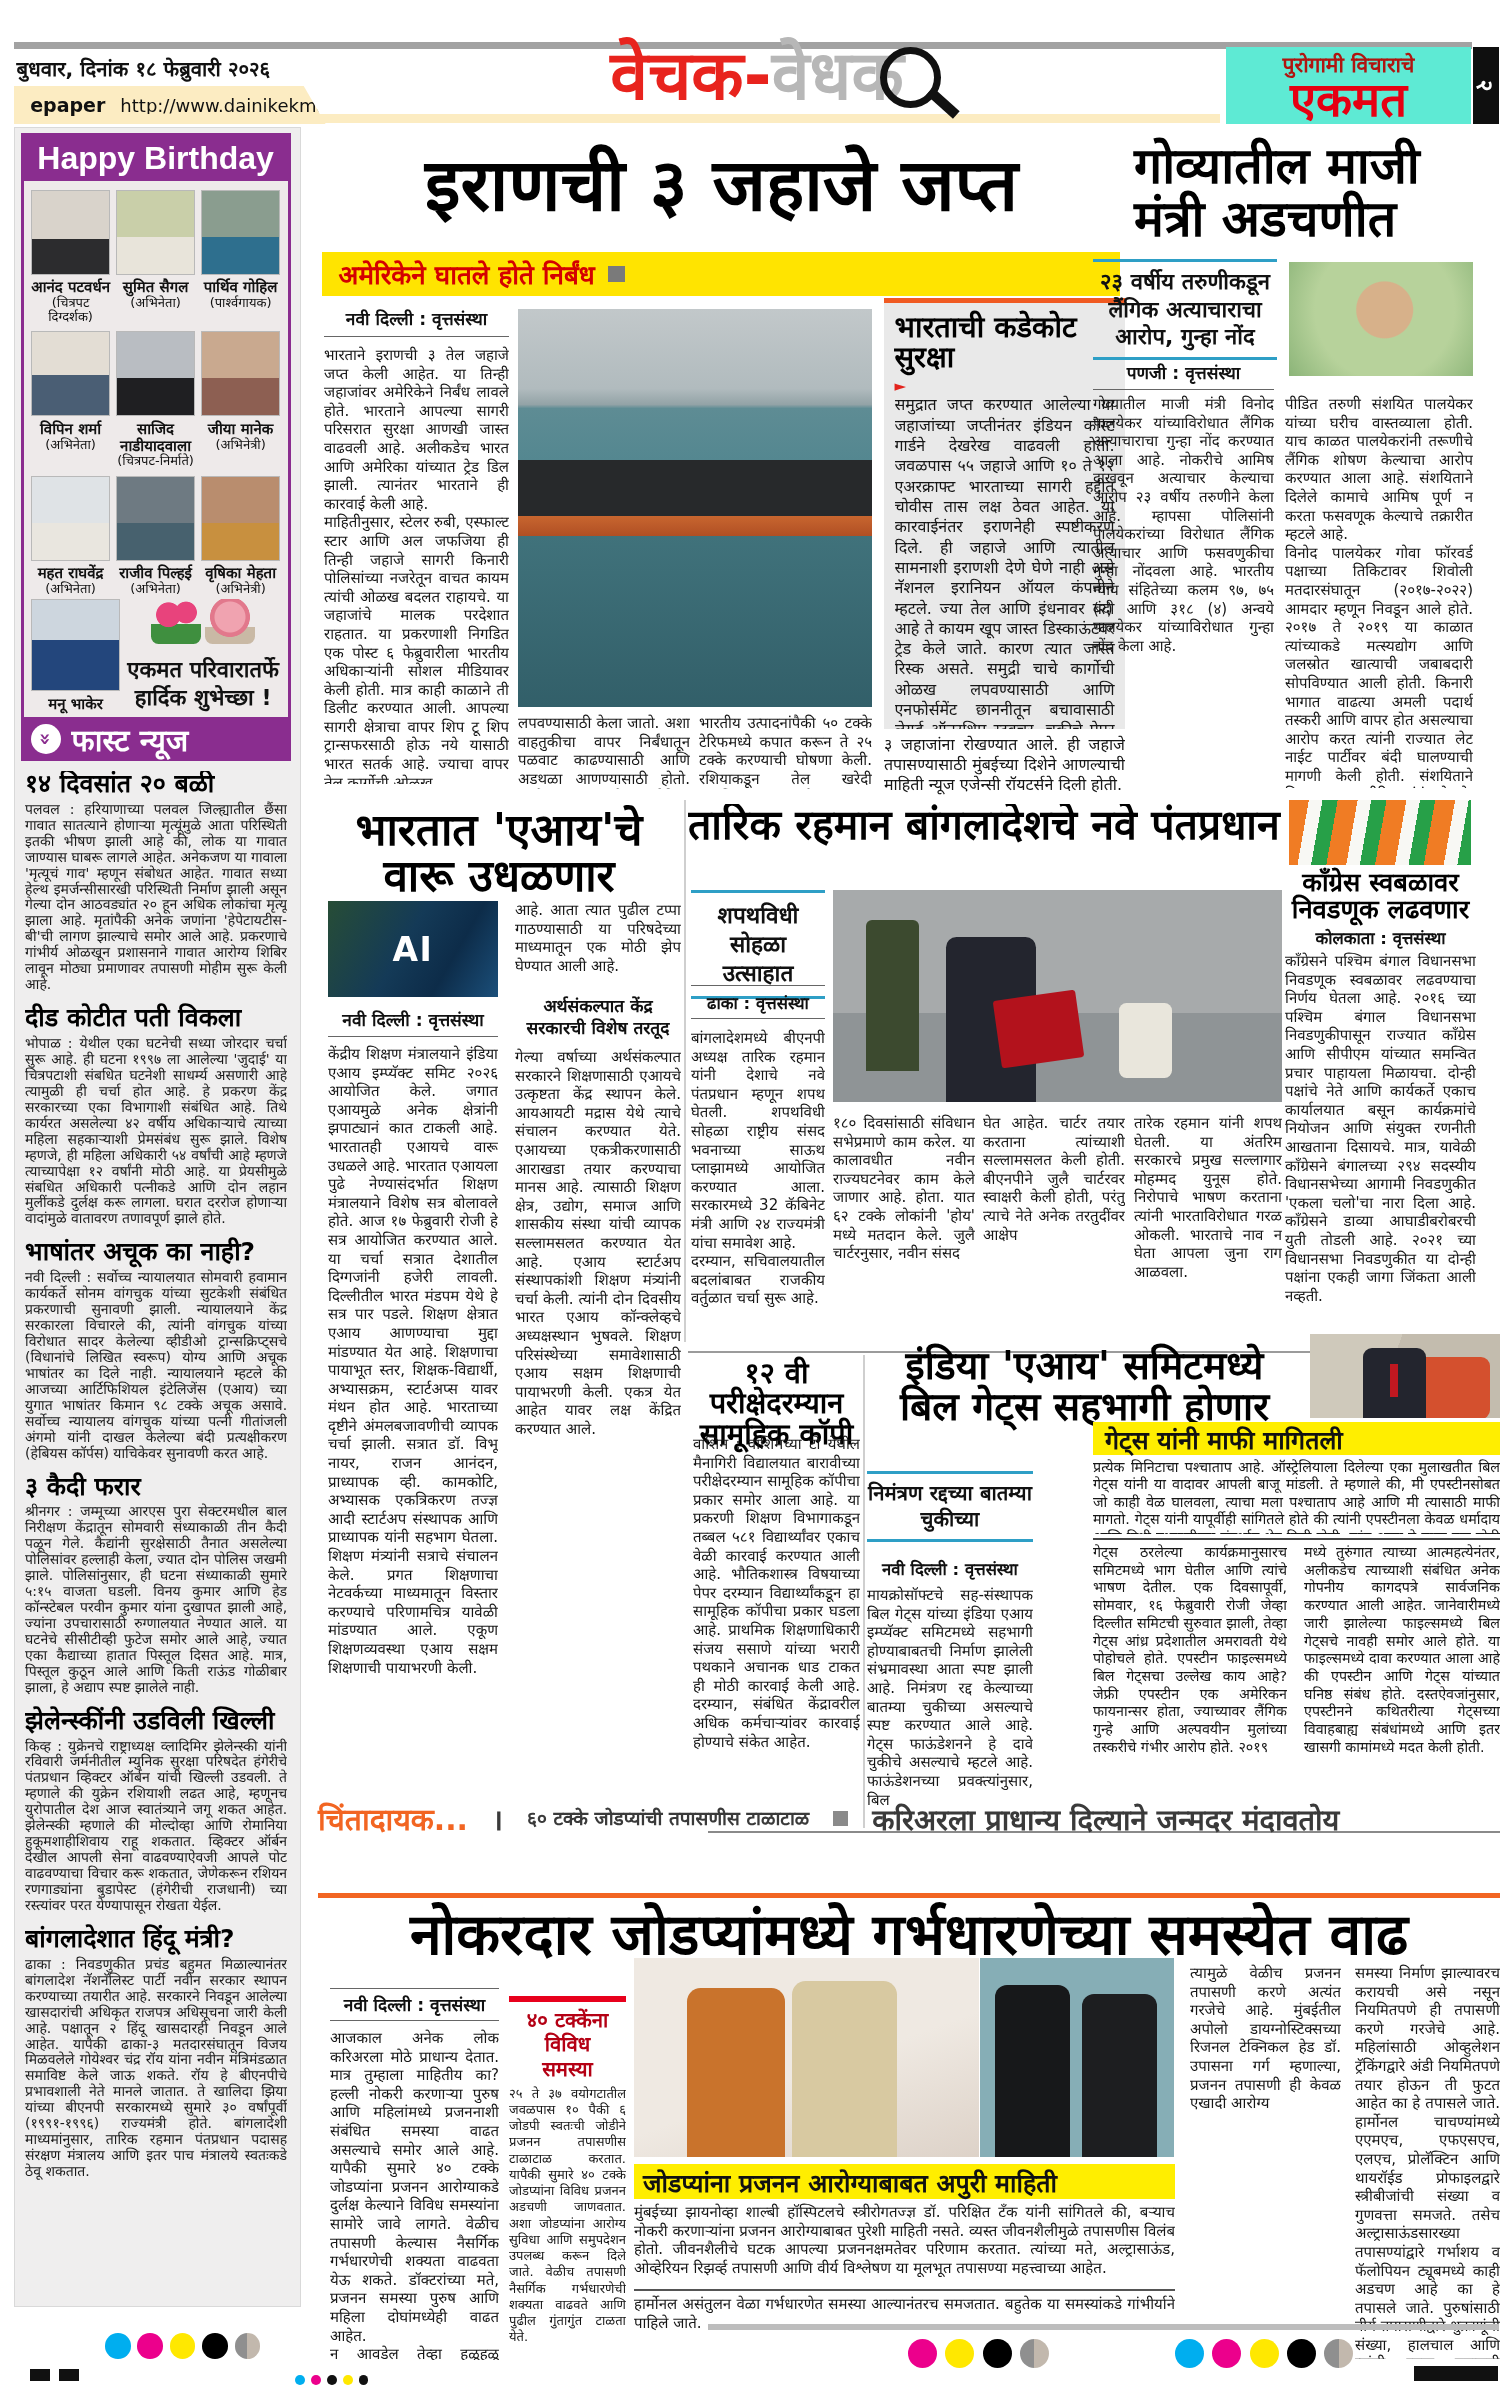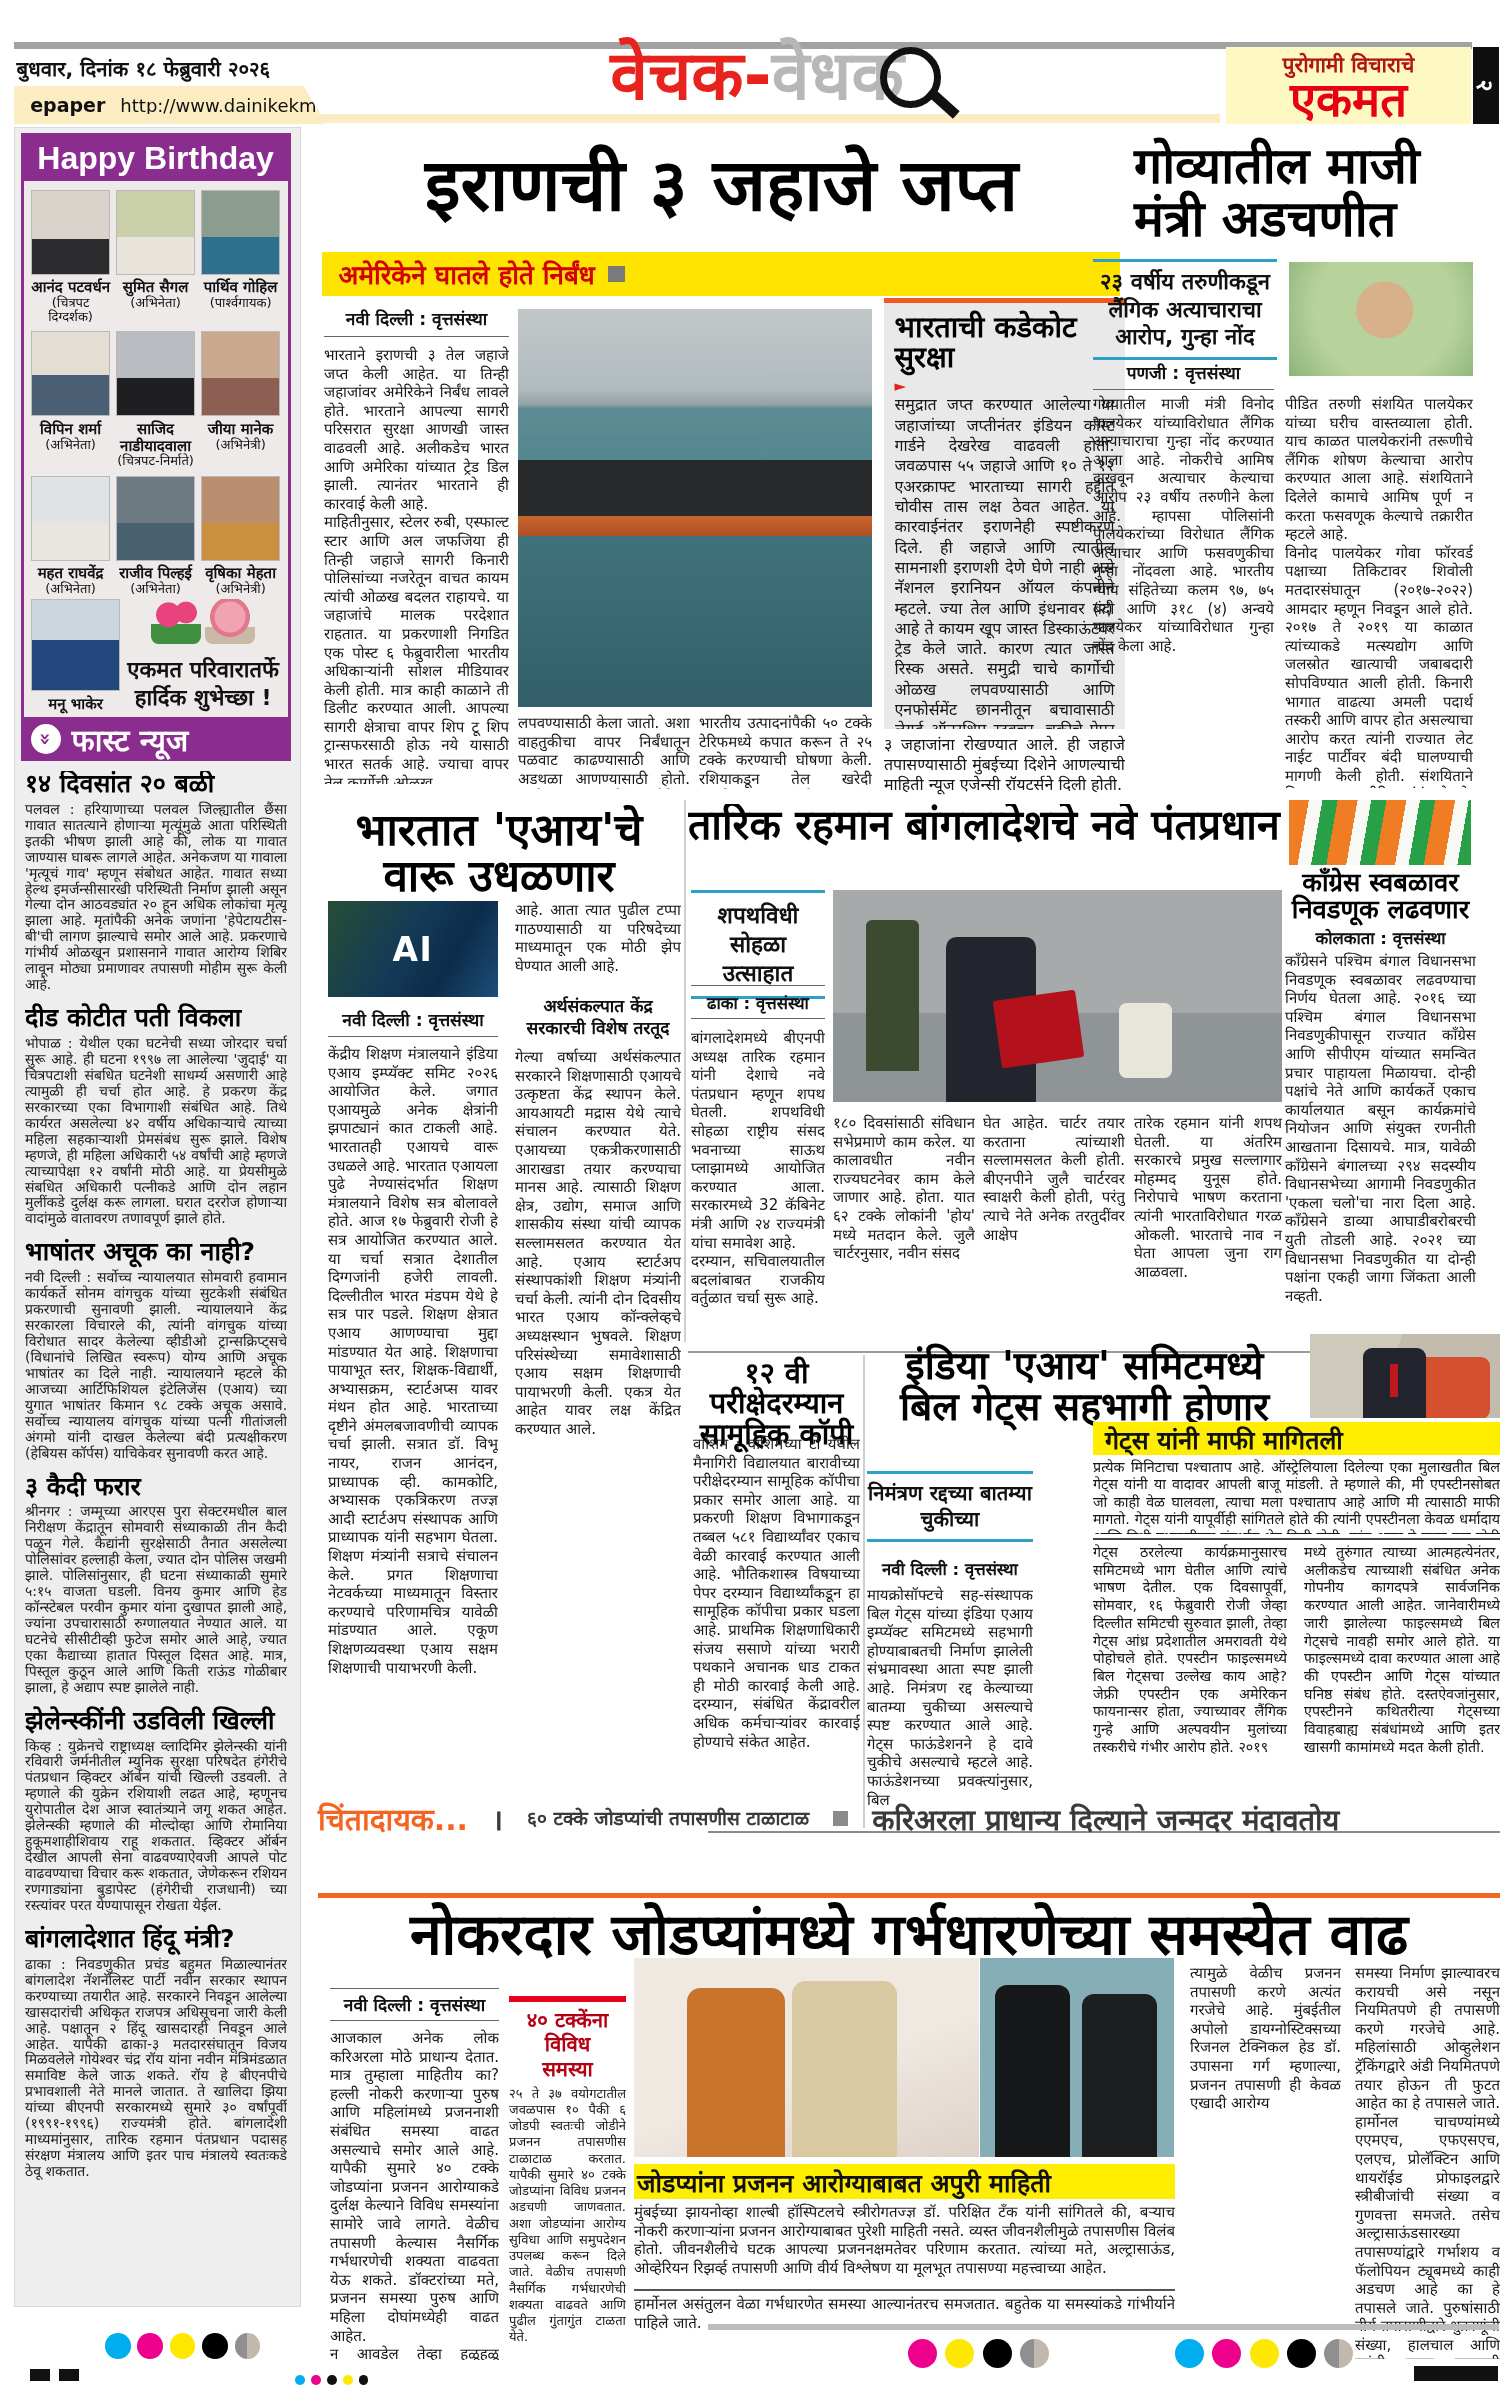--- a/index.html
+++ b/index.html
@@ -41,21 +41,21 @@
     <span class="b" style="font-size:19px">epaper</span>
     <span style="width:18px;height:18px;border-radius:50%;background:#e3231c;display:inline-block"></span>
     <span style="font-size:18px">http://www.dainikekmat.com</span>
   </div>
   <div class="abs" style="left:98px;top:114px;width:1122px;height:9px;background:#fcecc2"></div>
   <div class="abs" style="left:580px;top:39px;width:354px;height:83px;font-size:68px;font-weight:700;text-align:center;line-height:1.1">
     <span style="color:#e8231d">वेचक</span><span style="color:#e8231d">-</span><span style="color:#b7b7b7">वेधक</span>
   </div>
   <div class="abs" style="left:880px;top:47px;width:47px;height:47px;border:7.5px solid #111;border-radius:50%"></div>
   <div class="abs" style="left:925px;top:98px;width:36px;height:9.8px;background:#111;transform:rotate(42deg)"></div>
-  <div class="abs" style="left:1226px;top:47px;width:245px;height:77px;background:#fef9c3;text-align:center">
+  <div class="abs" style="left:1226px;top:47px;width:245px;height:77px;background:#5eead4;text-align:center">
     <div class="b" style="font-size:21px;color:#b01510;margin-top:3px">पुरोगामी विचाराचे</div>
     <div class="b" style="font-size:47px;color:#e60012;line-height:.95">एकमत</div>
   </div>
   <div class="abs" style="left:1473px;top:47px;width:25.6px;height:77px;background:#0f0f0f;display:flex;align-items:center;justify-content:center">
     <span class="b" style="color:#fff;font-size:22.6px;transform:rotate(90deg)">२</span>
   </div>
 
   <div id="leftpanel" class="abs" style="left:13.6px;top:127px;width:285px;height:2178px;overflow:hidden;position:absolute">
     <div style="position:absolute;left:6px;top:4.5px;width:264px;height:581px;border:3px solid #8a2d8f;background:#eeeaea;overflow:hidden">
       <div style="height:45px;background:#8a2d8f;color:#fff;display:flex;align-items:center;justify-content:center;font-family:Liberation Sans, sans-serif;font-weight:700;font-size:32px">Happy Birthday</div>
@@ -258,21 +258,21 @@
     <div class="bt" style="font-size:13px;line-height:1.25">२५ ते ३७ वयोगटातील जवळपास १० पैकी ६ जोडपी स्वतःची जोडीने प्रजनन तपासणीस टाळाटाळ करतात. यापैकी सुमारे ४० टक्के जोडप्यांना विविध प्रजनन अडचणी जाणवतात. अशा जोडप्यांना आरोग्य सुविधा आणि समुपदेशन उपलब्ध करून दिले जाते. वेळीच तपासणी नैसर्गिक गर्भधारणेची शक्यता वाढवते आणि पुढील गुंतागुंत टाळता येते.</div>
   </div>
   <div class="abs ph" style="left:634px;top:1958px;width:345px;height:199px;background:linear-gradient(160deg,#efe9e2 0 55%,#ddd2c8 100%)">
     <div style="position:absolute;left:53px;top:30px;width:98px;height:169px;background:#c9732c;border-radius:13.6px 13.6px 0 0"></div>
     <div style="position:absolute;left:158px;top:22.6px;width:105px;height:176px;background:#d8c9a1;border-radius:13.6px 13.6px 0 0"></div>
   </div>
   <div class="abs ph" style="left:980px;top:1958px;width:194px;height:199px;background:linear-gradient(180deg,#86aeb6 0 100%)">
     <div style="position:absolute;left:15px;top:27px;width:75px;height:172px;background:#17181a;border-radius:12px 12px 0 0"></div>
     <div style="position:absolute;left:102px;top:36px;width:75px;height:163px;background:#1d1e20;border-radius:12px 12px 0 0"></div>
   </div>
-  <div class="abs ystrip" style="left:634px;top:2164px;width:541px;height:35px;font-size:25px;padding-left:3px;box-sizing:border-box">जोडप्यांना प्रजनन आरोग्याबाबत अपुरी माहिती</div>
+  <div class="abs ystrip" style="left:634px;top:2164px;width:541px;height:35px;font-size:25px;padding-left:9px;box-sizing:border-box">जोडप्यांना प्रजनन आरोग्याबाबत अपुरी माहिती</div>
   <div class="abs bt" style="left:634px;top:2203px;width:541px;height:83px;font-size:15px">मुंबईच्या झायनोव्हा शाल्बी हॉस्पिटलचे स्त्रीरोगतज्ज्ञ डॉ. परिक्षित टँक यांनी सांगितले की, बऱ्याच नोकरी करणाऱ्यांना प्रजनन आरोग्याबाबत पुरेशी माहिती नसते. व्यस्त जीवनशैलीमुळे तपासणीस विलंब होतो. जीवनशैलीचे घटक आपल्या प्रजननक्षमतेवर परिणाम करतात. त्यांच्या मते, अल्ट्रासाऊंड, ओव्हेरियन रिझर्व्ह तपासणी आणि वीर्य विश्लेषण या मूलभूत तपासण्या महत्त्वाच्या आहेत.</div>
   <div class="abs" style="left:634px;top:2289px;width:541px;height:1.5px;background:#555"></div>
   <div class="abs bt" style="left:634px;top:2295px;width:541px;height:45px">हार्मोनल असंतुलन वेळा गर्भधारणेत समस्या आल्यानंतरच समजतात. बहुतेक या समस्यांकडे गांभीर्याने पाहिले जाते.</div>
   <div class="abs bt" style="left:1190px;top:1964px;width:151px;height:395px">त्यामुळे वेळीच प्रजनन तपासणी करणे अत्यंत गरजेचे आहे. मुंबईतील अपोलो डायग्नोस्टिक्सच्या रिजनल टेक्निकल हेड डॉ. उपासना गर्ग म्हणाल्या, प्रजनन तपासणी ही केवळ एखादी आरोग्य</div>
   <div class="abs bt" style="left:1355px;top:1964px;width:145px;height:395px">समस्या निर्माण झाल्यावरच करायची असे नसून नियमितपणे ही तपासणी करणे गरजेचे आहे. महिलांसाठी ओव्हुलेशन ट्रॅकिंगद्वारे अंडी नियमितपणे तयार होऊन ती फुटत आहेत का हे तपासले जाते. हार्मोनल चाचण्यांमध्ये एएमएच, एफएसएच, एलएच, प्रोलॅक्टिन आणि थायरॉईड प्रोफाइलद्वारे स्त्रीबीजांची संख्या व गुणवत्ता समजते. तसेच अल्ट्रासाऊंडसारख्या तपासण्यांद्वारे गर्भाशय व फॅलोपियन ट्यूबमध्ये काही अडचण आहे का हे तपासले जाते. पुरुषांसाठी वीर्य तपासणीद्वारे शुक्राणूंची संख्या, हालचाल आणि त्यांची रचना तपासली जाते. या सर्व चाचण्यांमुळे वेळीच योग्य त्या समस्येचे निदान करण्यास मदत होते.</div>
 
   <div class="abs" style="left:708px;top:2324px;width:791px;height:6px;background:#bdbdbd"></div>
   <div class="abs" style="left:105px;top:2333px">
     <span class="dot" style="width:25.6px;height:25.6px;background:#00aeef"></span>
     <span class="dot" style="width:25.6px;height:25.6px;background:#ec008c;margin-left:3px"></span>

